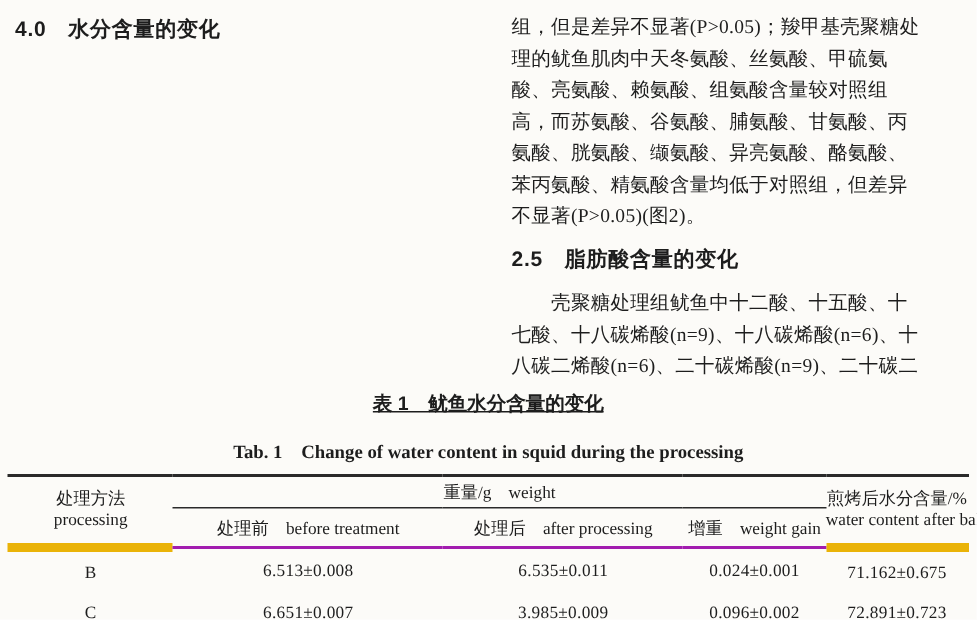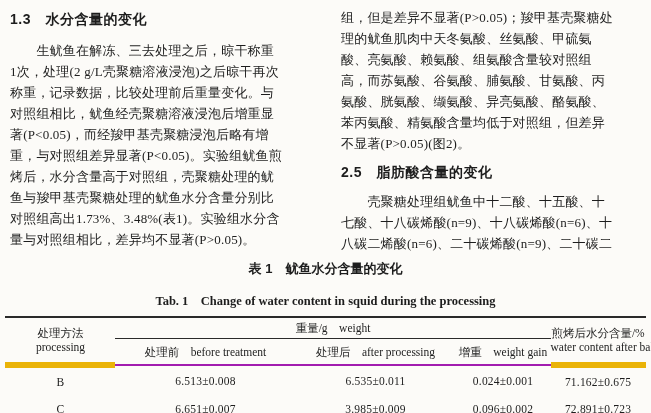--- a/index.html
+++ b/index.html
@@ -38,20 +38,21 @@
   .col-right .para-continued { margin-top: 1px; }
 
   
   .table-block { margin-top: 7px; }
   .tbl-title-zh {
     text-align: center;
     font-family: "Liberation Sans", "DejaVu Sans", sans-serif;
     font-weight: bold;
     font-size: 13px;
     line-height: 16px;
+    text-decoration: underline;
   }
   .tbl-title-en {
     text-align: center;
     font-weight: bold;
     font-size: 12.5px;
     line-height: 15px;
     margin-top: 17px;
   }
   table.data {
     width: 640px;
@@ -87,31 +88,21 @@
   tbody td { height: 27px; letter-spacing: 0.2px; }
 </style>
 </head>
 <body>
 
 <div class="page">
 
   <div class="cols">
 
     <div class="col col-left">
-      <div class="sec-heading">1.3　水分含量的变化</div>
-      <div class="para">　　生鱿鱼在解冻、三去处理之后，晾干称重
-1次，处理(2 g/L壳聚糖溶液浸泡)之后晾干再次
-称重，记录数据，比较处理前后重量变化。与
-对照组相比，鱿鱼经壳聚糖溶液浸泡后增重显
-著(P&lt;0.05)，而经羧甲基壳聚糖浸泡后略有增
-重，与对照组差异显著(P&lt;0.05)。实验组鱿鱼煎
-烤后，水分含量高于对照组，壳聚糖处理的鱿
-鱼与羧甲基壳聚糖处理的鱿鱼水分含量分别比
-对照组高出1.73%、3.48%(表1)。实验组水分含
-量与对照组相比，差异均不显著(P&gt;0.05)。</div>
+      <div class="sec-heading">4.0　水分含量的变化</div>
     </div>
 
     <div class="col col-right">
       <div class="para para-continued">组，但是差异不显著(P&gt;0.05)；羧甲基壳聚糖处
 理的鱿鱼肌肉中天冬氨酸、丝氨酸、甲硫氨
 酸、亮氨酸、赖氨酸、组氨酸含量较对照组
 高，而苏氨酸、谷氨酸、脯氨酸、甘氨酸、丙
 氨酸、胱氨酸、缬氨酸、异亮氨酸、酪氨酸、
 苯丙氨酸、精氨酸含量均低于对照组，但差异
 不显著(P&gt;0.05)(图2)。</div>

